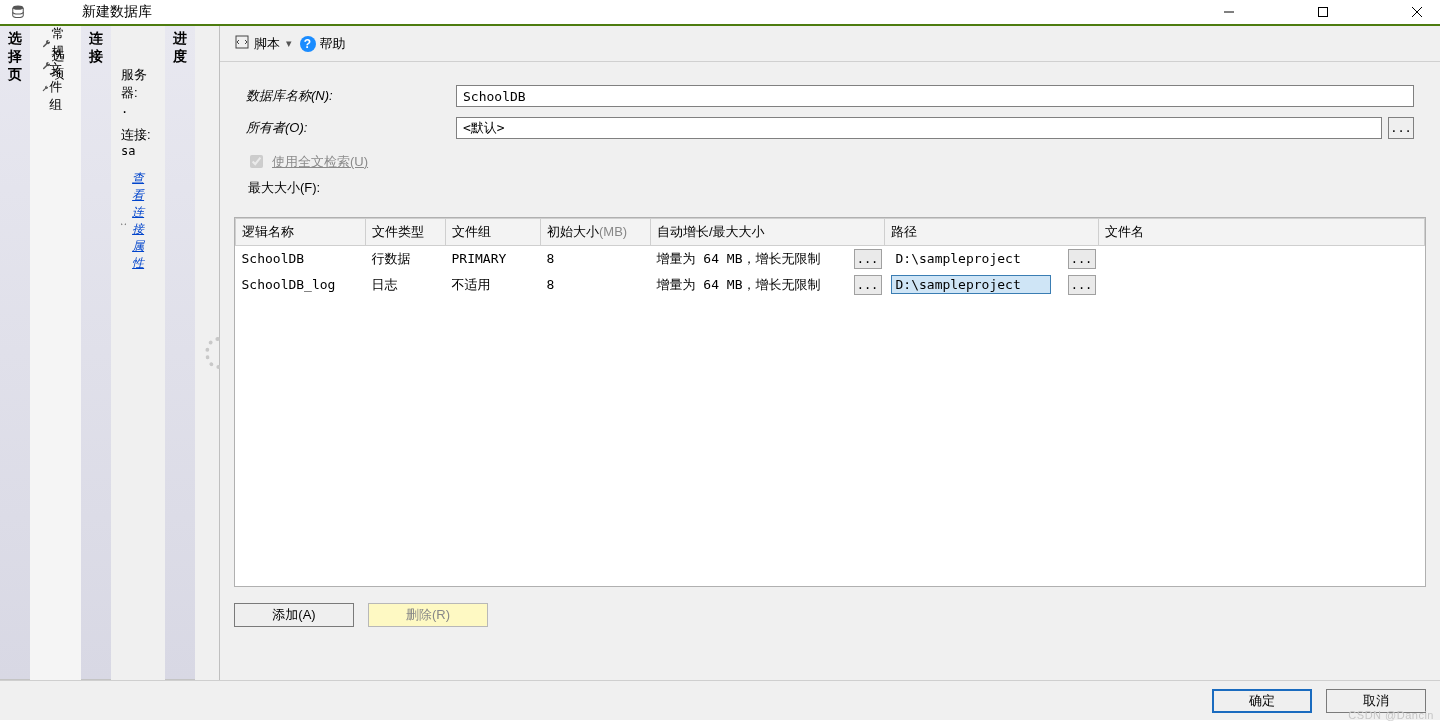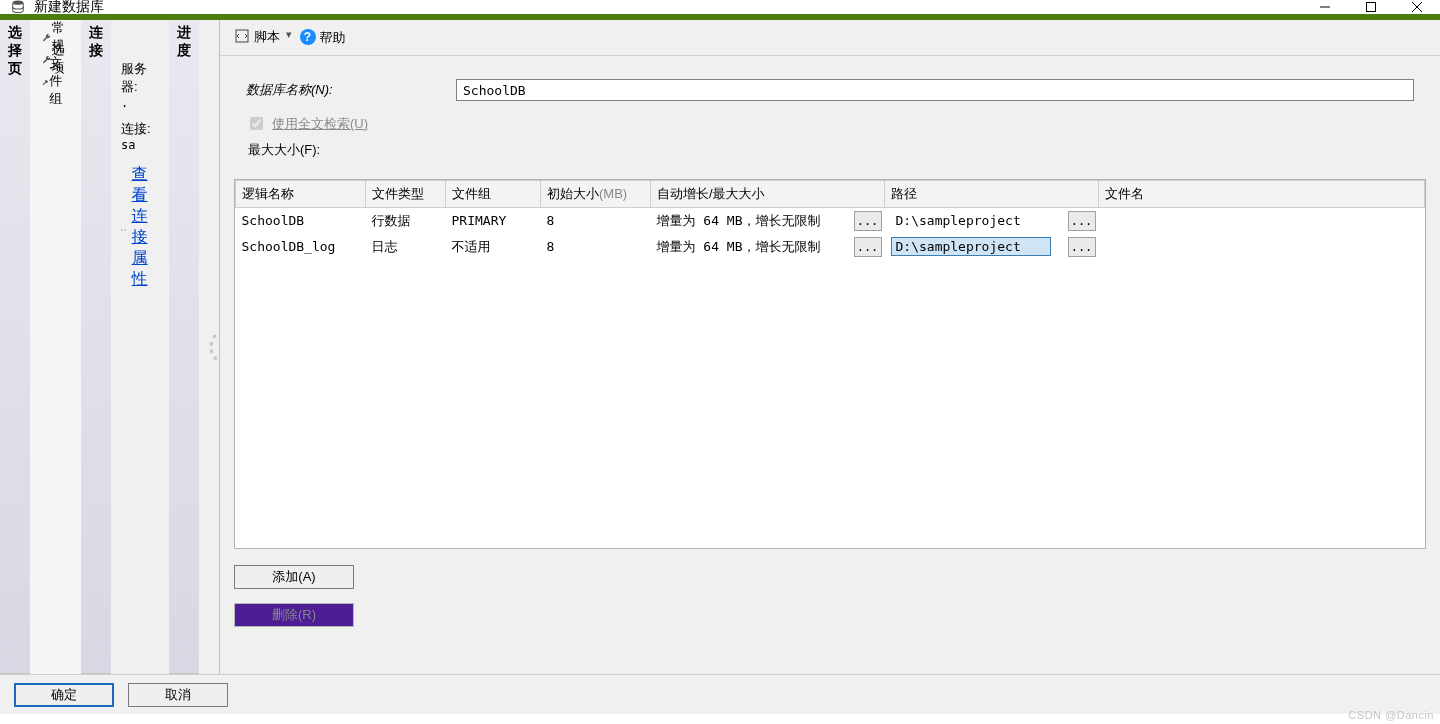--- a/index.html
+++ b/index.html
@@ -5,22 +5,22 @@
   html, body {
     margin: 0; padding: 0; height: 724px; width: 1440px;
     font-family: "Microsoft YaHei", "Segoe UI", sans-serif;
     font-size: 13px; color: #000; background: #fff;
     overflow: hidden; box-sizing: border-box;
   }
   *, *::before, *::after { box-sizing: border-box; }
 
   
   .titlebar {
-    height: 20px; display: flex; align-items: center;
-    border-bottom: 6px solid #4d7c0f; background: #fff;
+    height: 26px; display: flex; align-items: center;
+    border-bottom: 2px solid #4d7c0f; background: #fff; gap: 48px;
   }
   .titlebar .app-icon {
     width: 16px; height: 16px; margin: 0 8px 0 10px;
     display: flex; align-items: center; justify-content: center;
   }
   .titlebar .app-icon svg { width:14px; height:14px; }
   .titlebar .title-text { flex: 0 1 auto; font-size: 14px; }
   .titlebar .spacer { flex: 1 1 auto; }
   .titlebar .win-btn {
     width: 46px; height: 30px; display: flex; align-items: center; justify-content: center;
@@ -49,37 +49,37 @@
   .panel-body { background:#f5f5f5; padding:6px 6px; }
   .nav-item {
     display:flex; align-items:center; gap:0; height:22px; padding:0 6px;
   }
   .wrench-icon { width:14px; height:14px; }
 
   .conn-block { padding:12px 10px; font-size:13px;margin-top:24px; }
   .conn-block .label { margin-top:4px; }
   .conn-block .val { margin-left:0; font-size:12px; font-family:"SimSun","NSimSun",monospace; }
   .conn-link { display:flex; align-items:center; gap:6px; margin-top:12px; }
-  .conn-link a { color:#0044cc; text-decoration:underline; font-size:16px; }
+  .conn-link a { color:#0044cc; text-decoration:underline; font-size:12px;font-style:italic; }
   .conn-arrows { width:16px; height:14px; }
 
   .progress-block { padding:10px 10px; display:flex; align-items:center; gap:10px; }
   .progress-spinner {
     width:32px; height:32px; border-radius:50%;
     border:4px dotted #c8c8c8;
   }
 
   .left-flex-spacer { flex:1 1 auto; background:#f5f5f5; }
 
   
   .toolbar {
     height:36px; background:#f0f0f0; border-bottom:1px solid #d0d0d0;
     display:flex; align-items:center; gap:8px; padding:0 14px;
   }
-  .toolbar .grp { display:flex; align-items:flex-start; gap:4px; }
+  .toolbar .grp { display:flex; align-items:center; gap:4px; }
   .toolbar .sep-caret { font-size:11px; color:#555; padding-left:2px;}
   .toolbar .help-icon {
     width:16px; height:16px; border-radius:50%; background:#1a8cff; color:#fff;
     display:inline-flex; align-items:center; justify-content:center;
     font-weight:bold; font-size:12px;
   }
   .script-icon svg { width:16px; height:16px; }
 
   
   .form-wrap {
@@ -128,32 +128,32 @@
   .path-cell {
     border:1px solid transparent; padding:1px 4px; display:inline-block; min-width:160px;
   }
   .path-cell.selected {
     border:1px solid #3a7db3; background:#cfe5f6;
   }
 
   
   .grid-buttons {
     display:flex; justify-content:flex-start; gap:14px;
-    margin:0 14px 0 14px; padding-top:8px;flex-direction:column;
+    margin:0 14px 0 14px; padding-top:8px;
   }
   .std-btn {
     width:120px; height:24px; border:1px solid #7a7a7a; background:#efefef;
     display:flex; align-items:center; justify-content:center;
   }
-  .std-btn.disabled { color:#888; border-color:#b8b8b8; background:#4c1d95; }
+  .std-btn.disabled { color:#888; border-color:#b8b8b8; background:#fef9c3; }
 
   
   .footer {
     height:40px; border-top:1px solid #cfcfcf; background:#f0f0f0;
-    display:flex; align-items:center; gap:14px;
+    display:flex; align-items:center; justify-content:flex-end; gap:14px;
     padding:0 14px;
   }
   .footer .std-btn { width:100px; }
   .footer .std-btn.primary { border:2px solid #1a6bbf; }
 
   .watermark {
     position:absolute; right:6px; bottom:3px; color:#c6c6c6; font-size:11px; letter-spacing:0.5px;
     pointer-events:none;
   }
 </style>
@@ -262,20 +262,25 @@
       <div class="grp">
         <span class="help-icon">?</span>
         <span>帮助</span>
       </div>
     </div>
 
     <div class="form-wrap">
       <div class="form-row">
         <span class="lbl">数据库名称(N):</span>
         <input class="text" type="text" value="SchoolDB" style="">
+      </div>
+      <div class="form-row">
+        <span class="lbl">所有者(O):</span>
+        <input class="text" type="text" value="&lt;默认&gt;" style="">
+        <div class="ellipsis-btn">...</div>
       </div>
       <div class="checkbox-row">
         <input type="checkbox" checked="" disabled="" style="">
         <span>使用全文检索(U)</span>
       </div>
       <div class="grid-label">最大大小(F):</div>
     </div>
 
     <div class="grid-wrap">
       <table class="grid">

